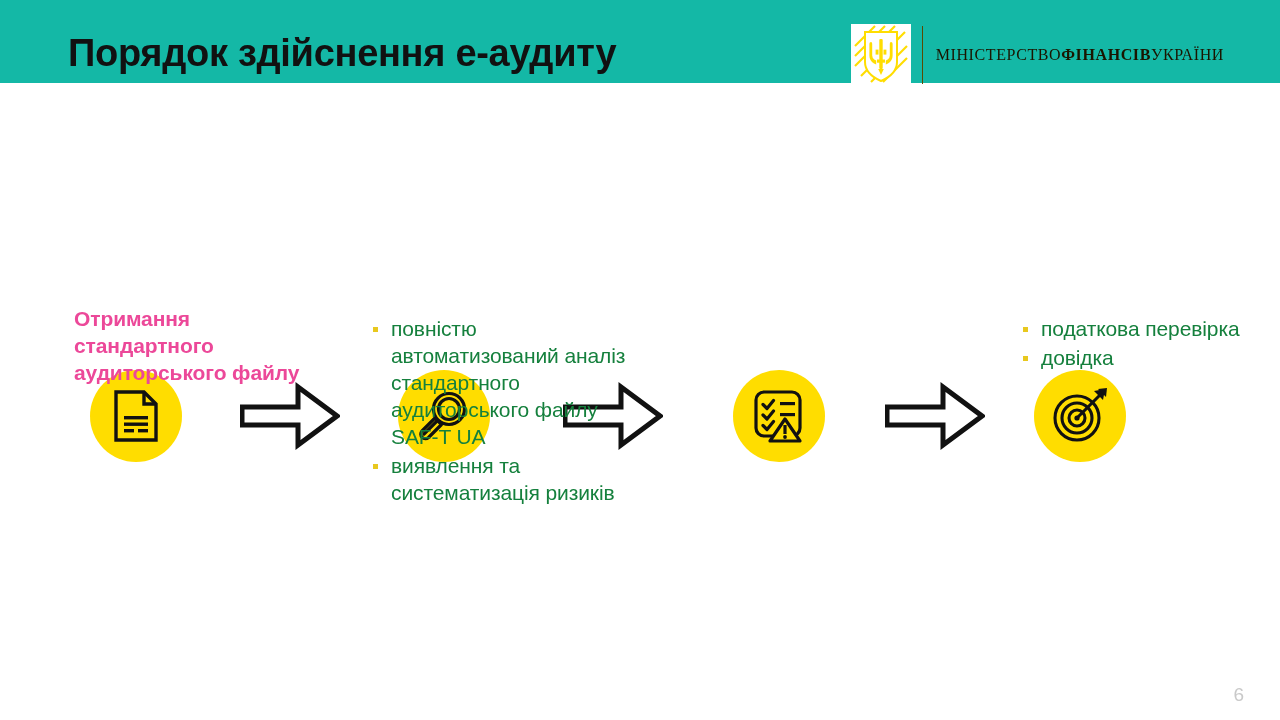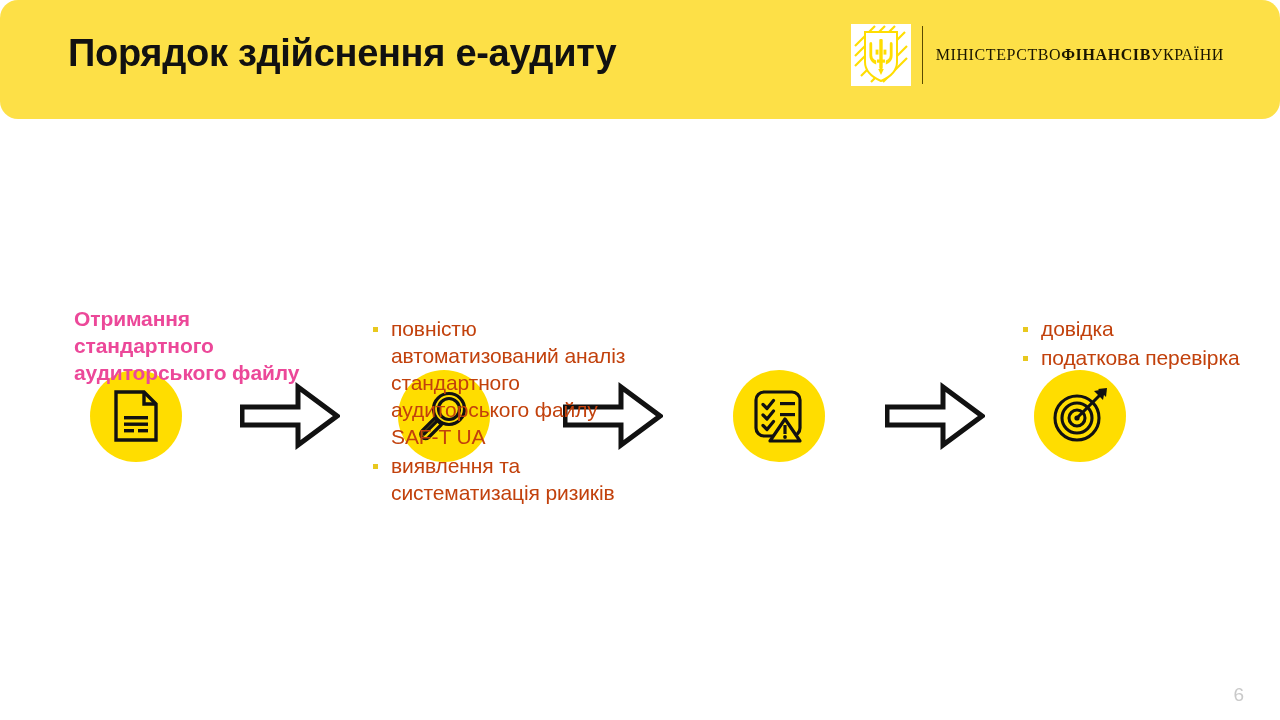--- a/index.html
+++ b/index.html
@@ -14,25 +14,24 @@
     overflow: hidden;
     position: relative;
   }
 
   
   .header {
     position: absolute;
     left: 0;
     top: 0;
     width: 1280px;
-    height: 119px;
-    background: #fde047;
+    height: 83px;
+    background: #14b8a6;
     display: flex;
     align-items: center;
-    border-radius: 18px;
   }
   .slide-title {
     position: absolute;
     left: 68px;
     top: 30px;
     font-size: 38px;
     font-weight: bold;
     color: #111111;
     letter-spacing: -0.3px;
     line-height: 46px;
@@ -137,21 +136,21 @@
   .bullets {
     list-style: none;
     margin: 0;
     padding: 0;
   }
   .bullets li {
     position: relative;
     padding-left: 22px;
     font-size: 21px;
     line-height: 27px;
-    color: #c2410c;
+    color: #15803d;
     margin-bottom: 2px;
     letter-spacing: -0.1px;
   }
   .bullets li::before {
     content: "";
     position: absolute;
     left: 4px;
     top: 12px;
     width: 5px;
     height: 5px;
@@ -291,19 +290,19 @@
       <li>повністю автоматизований аналіз стандартного аудиторського файлу SAF-T UA</li>
       <li>виявлення та систематизація ризиків</li>
     </ul>
   </div>
 
   <div class="col col-3">
   </div>
 
   <div class="col col-4">
     <ul class="bullets">
+      <li>податкова перевірка</li>
       <li>довідка</li>
-      <li>податкова перевірка</li>
     </ul>
   </div>
 </div>
 
 <div class="page-number">6</div>
 
 </body></html>

